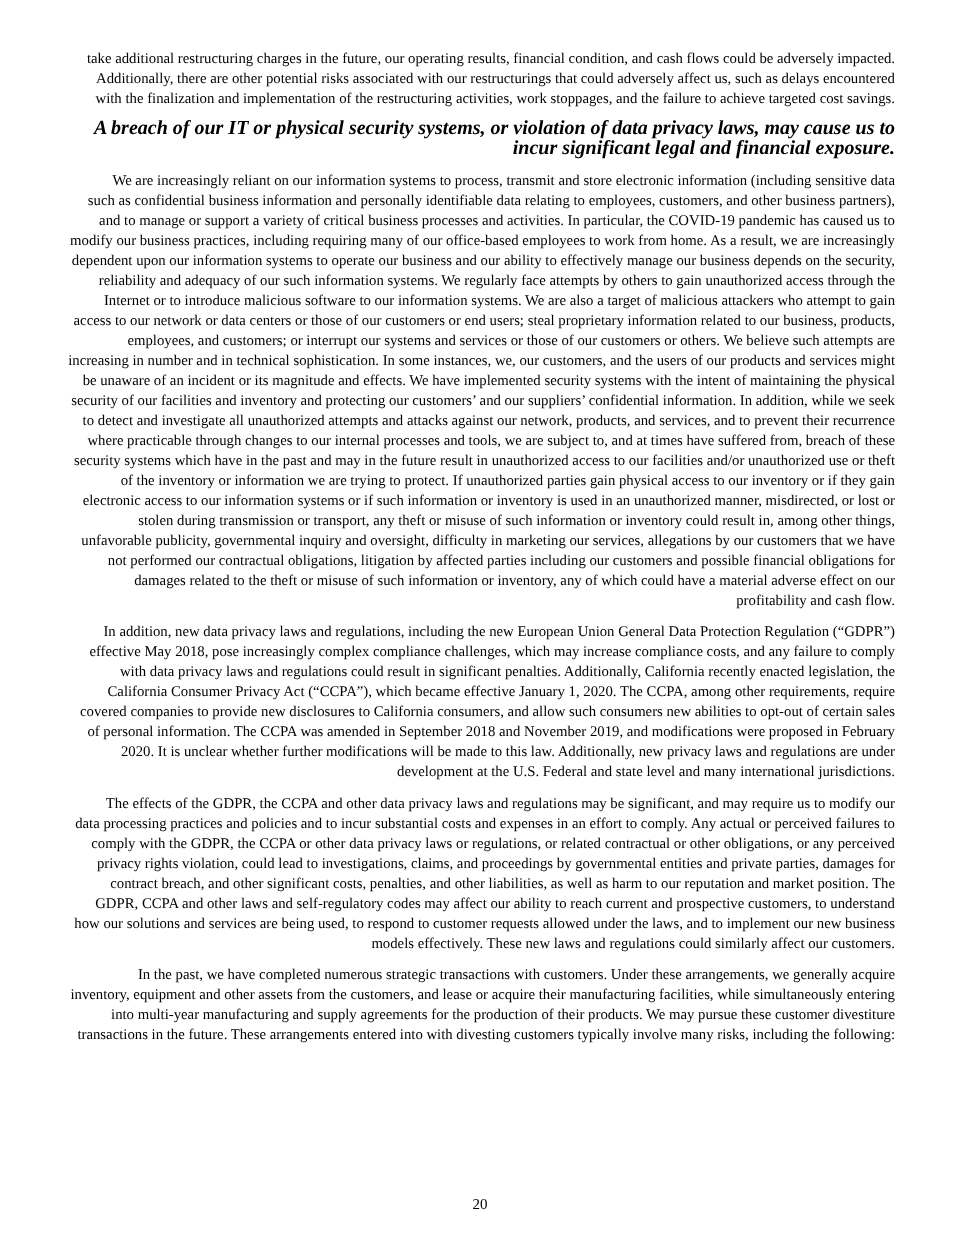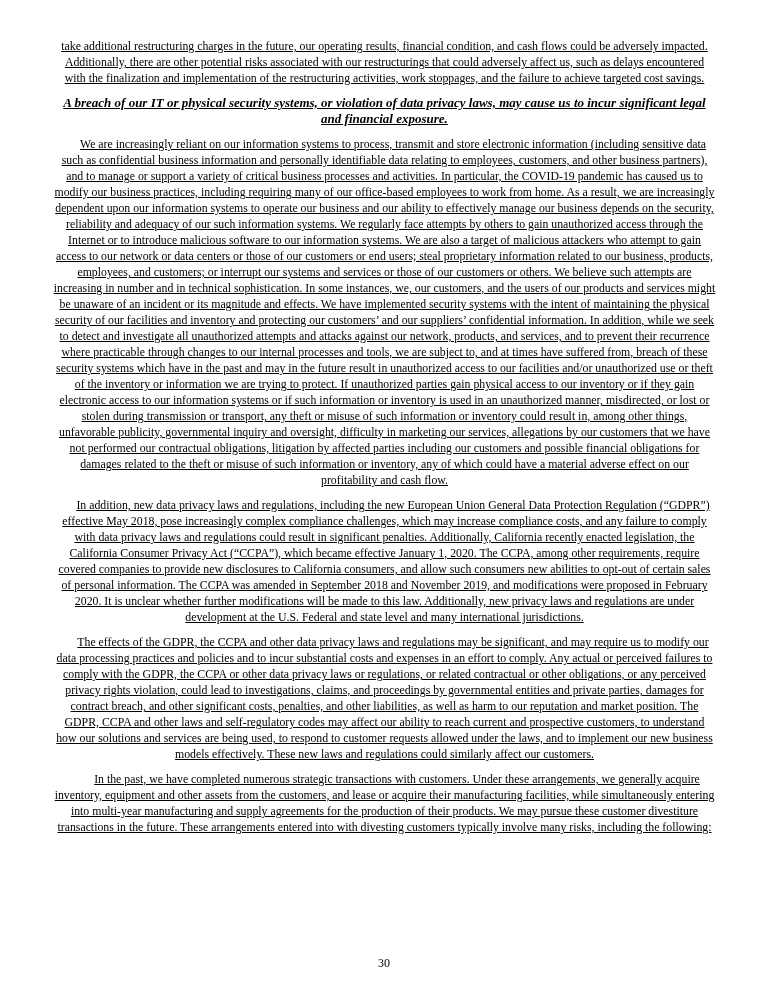--- a/index.html
+++ b/index.html
@@ -16,34 +16,33 @@
     overflow: hidden;
     font-family: "Liberation Serif", "DejaVu Serif", serif;
   }
   .content {
     position: absolute;
     left: 53px;
     top: 38px;
     width: 663px;
     font-size: 11.8px;
     line-height: 16px;
-    text-align: center;
-    text-decoration: underline;
+    text-align: right;
   }
   .para {
     margin: 0 0 9px 0;
   }
   .para.indent {
     text-indent: 17px;
   }
   .para.indent-lg {
     text-indent: 25px;
   }
   .heading {
-    font-size: 13px;
+    font-size: 16px;
     line-height: 16px;
     font-weight: bold;
     font-style: italic;
     margin: 0 0 9px 0;
   }
   .page-footer {
     position: absolute;
     left: 0;
     top: 955px;
     width: 768px;
@@ -65,15 +64,15 @@
 
     <p class="para indent">In addition, new data privacy laws and regulations, including the new European Union General Data Protection Regulation (“GDPR”) effective May 2018, pose increasingly complex compliance challenges, which may increase compliance costs, and any failure to comply with data privacy laws and regulations could result in significant penalties. Additionally, California recently enacted legislation, the California Consumer Privacy Act (“CCPA”), which became effective January 1, 2020. The CCPA, among other requirements, require covered companies to provide new disclosures to California consumers, and allow such consumers new abilities to opt-out of certain sales of personal information. The CCPA was amended in September 2018 and November 2019, and modifications were proposed in February 2020. It is unclear whether further modifications will be made to this law. Additionally, new privacy laws and regulations are under development at the U.S. Federal and state level and many international jurisdictions.</p>
 
     <p class="para indent">The effects of the GDPR, the CCPA and other data privacy laws and regulations may be significant, and may require us to modify our data processing practices and policies and to incur substantial costs and expenses in an effort to comply. Any actual or perceived failures to comply with the GDPR, the CCPA or other data privacy laws or regulations, or related contractual or other obligations, or any perceived privacy rights violation, could lead to investigations, claims, and proceedings by governmental entities and private parties, damages for contract breach, and other significant costs, penalties, and other liabilities, as well as harm to our reputation and market position. The GDPR, CCPA and other laws and self-regulatory codes may affect our ability to reach current and prospective customers, to understand how our solutions and services are being used, to respond to customer requests allowed under the laws, and to implement our new business models effectively. These new laws and regulations could similarly affect our customers.</p>
 
 
     <p class="para indent-lg">In the past, we have completed numerous strategic transactions with customers. Under these arrangements, we generally acquire inventory, equipment and other assets from the customers, and lease or acquire their manufacturing facilities, while simultaneously entering into multi-year manufacturing and supply agreements for the production of their products. We may pursue these customer divestiture transactions in the future. These arrangements entered into with divesting customers typically involve many risks, including the following:</p>
   </main>
 
   <footer class="page-footer">
-    <span>30</span>
+    <span>20</span>
   </footer>
 </div>
 
 </body></html>

